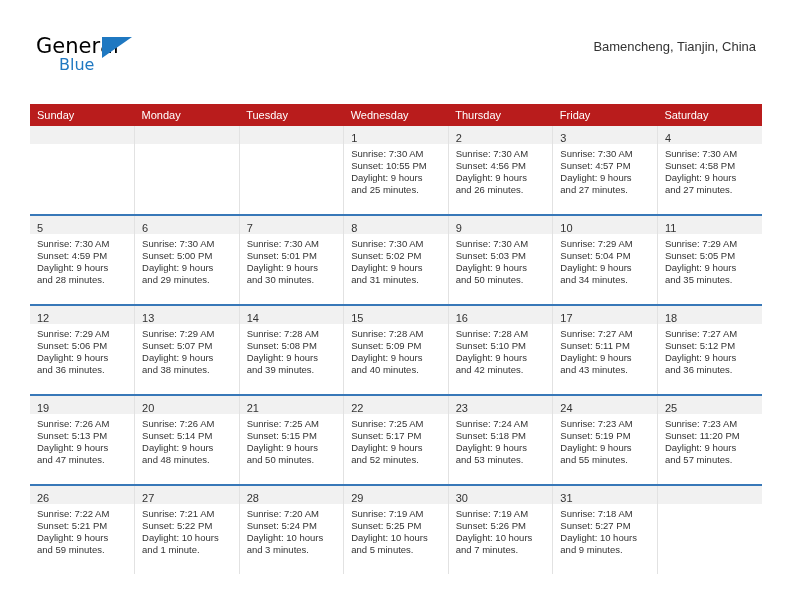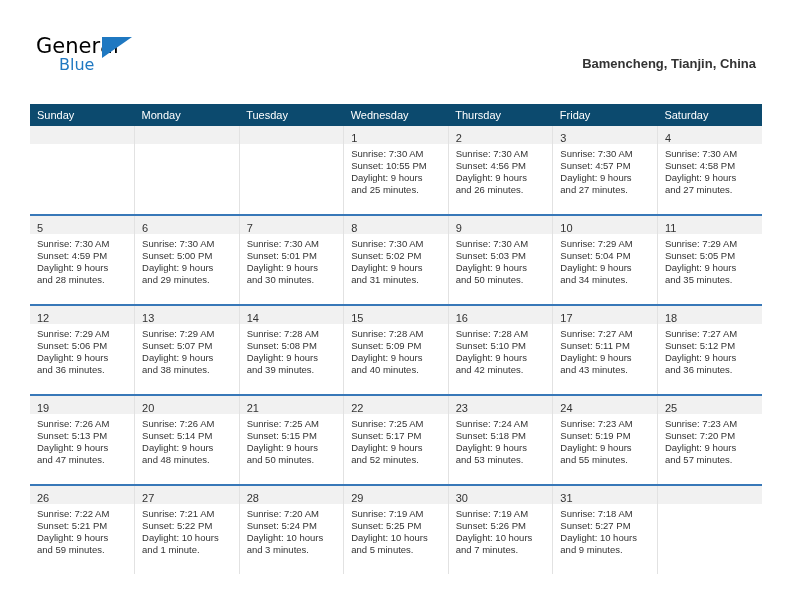--- a/index.html
+++ b/index.html
@@ -77,41 +77,41 @@
   .month-title {
     font-size: 26px;
     font-weight: 400;
     color: #1a1a1a;
     line-height: 32px;
     white-space: nowrap;
     font-family: "Liberation Sans", sans-serif;
   }
   .location {
     font-size: 13px;
-    font-weight: 700;
+    font-weight: 400;
     color: #333333;
     line-height: 18px;
-    margin-top: 24px;
+    margin-top: 7px;
     white-space: nowrap;
     font-family: "Liberation Sans", sans-serif;
   }
 
   
   .calendar {
     position: absolute;
     left: 30px;
     top: 104px;
     width: 732px;
     border-collapse: collapse;
     table-layout: fixed;
   }
   .calendar col { width: 104.57px; }
 
   .dow-row th {
-    background: #0c4a6e;
+    background: #b91c1c;
     color: #ffffff;
     font-size: 11px;
     font-weight: 400;
     text-align: left;
     padding: 5px 0 5px 7px;
     height: 11px;
     border: none;
     font-family: "Liberation Sans", sans-serif;
   }
 
@@ -498,21 +498,21 @@
                 <div>Daylight: 9 hours</div>
                 <div>and 55 minutes.</div>
               </div>
             </div>
           </td>
           <td class="">
             <div class="cell-inner">
               <div class="daynum-band"><span class="daynum">25</span></div>
               <div class="cell-lines">
                 <div>Sunrise: 7:23 AM</div>
-                <div>Sunset: 7:20 PM</div>
+                <div>Sunset: 11:20 PM</div>
                 <div>Daylight: 9 hours</div>
                 <div>and 57 minutes.</div>
               </div>
             </div>
           </td>
         </tr>
         <tr class="week-row">
           <td class="">
             <div class="cell-inner">
               <div class="daynum-band"><span class="daynum">26</span></div>

